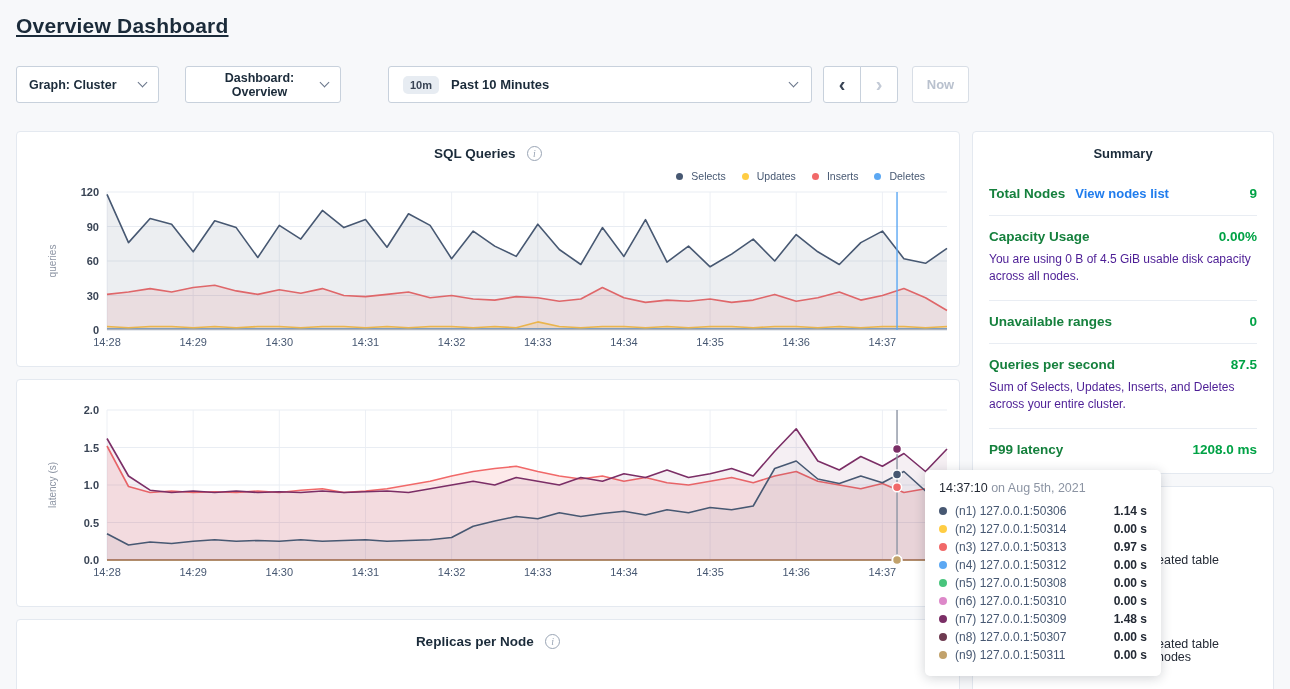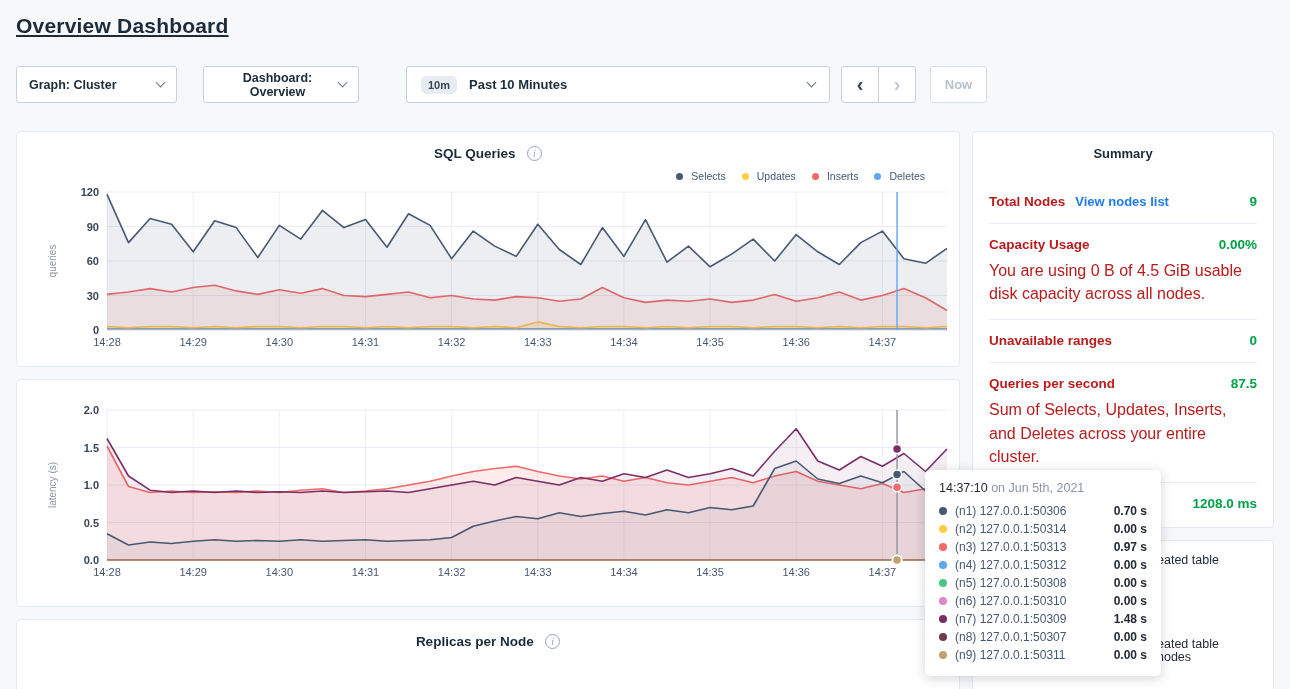--- a/index.html
+++ b/index.html
@@ -14,21 +14,21 @@
   .page { padding:14px 16px 0; }
   h1 { font-size:21px; font-weight:700; color:#1b2b3a; letter-spacing:.2px;text-decoration:underline; }
 
   
   .toolbar { display:flex; align-items:center; margin-top:28px; }
   .btn {
     background:#fff; border:1px solid #c8d1dc; border-radius:3px; height:37px;
     display:flex; align-items:center; font-family:inherit; cursor:pointer; color:#1b2b3a;
   }
   .dd { padding:0 12px; font-size:12.5px; font-weight:700; justify-content:space-between; }
-  .dd-graph { width:161px; margin-right:26px; }
+  .dd-graph { width:143px; margin-right:26px; }
   .dd-dash  { width:156px; margin-right:47px; }
   .caret {
     width:7px; height:7px; border-right:1.5px solid #69758a; border-bottom:1.5px solid #69758a;
     transform:rotate(45deg); margin-top:-4px; flex:none;
   }
   .time-select { width:424px; margin-right:11px; padding:0 14px; }
   .time-badge {
     background:#e7ecf2; border-radius:5px; padding:3px 7px; font-size:11px; font-weight:700; color:#394455;
   }
   .time-label { font-size:13px; font-weight:700; margin-left:12px; }
@@ -54,28 +54,28 @@
   .legend { display:flex; justify-content:flex-end; gap:16px; height:14px; margin:3px 6px 3px 0; }
   .legend-item { display:flex; align-items:center; gap:8px; font-size:10.5px; color:#475872; cursor:pointer; }
   .legend-dot { width:7px; height:7px; border-radius:50%; flex:none; }
   .chart-box { width:910px; }
   .replicas-card { height:120px; }
   .latency-card { padding-bottom:16px; }
 
   
   .sidebar { width:310px; display:flex; flex-direction:column; gap:12px; }
   .summary-card { padding:14px 16px 2px; }
-  .summary-card h2 { font-size:13px; font-weight:700; text-align:center; color:#1b2b3a; margin-bottom:12px; }
+  .summary-card h2 { font-size:13px; font-weight:700; text-align:center; color:#1b2b3a; margin-bottom:4px; }
   .srow { padding:13px 0 14px; border-bottom:1px solid #e9edf3; }
   .srow:last-child { border-bottom:none; }
   .srow-top { display:flex; align-items:baseline; }
-  .srow-label { font-size:13.5px; font-weight:700; color:#b91c1c; }
+  .srow-label { font-size:13.5px; font-weight:700; color:#15803d; }
   .srow-link { font-size:13px; font-weight:700; color:#1f7ced; margin-left:10px; cursor:pointer;margin-top:8px; }
   .srow-value { margin-left:auto; font-size:13.5px; font-weight:700; color:#00a245; }
-  .srow-sub { font-size:16px; color:#b91c1c; line-height:1.45; margin-top:7px; padding-right:6px; }
+  .srow-sub { font-size:12px; color:#4c1d95; line-height:1.45; margin-top:7px; padding-right:6px; }
   .events-card { height:215px; }
 
   
   .frag { position:absolute; font-size:12.5px; color:#242a35; z-index:10; }
   .frag1 { left:1157px; top:553px; }
   .frag2 { left:1157px; top:637px; }
   .frag3 { left:1157px; top:650px; }
 
   
   .tooltip {
@@ -301,27 +301,27 @@
   </div>
 </div>
 
 <span class="frag frag1">eated table</span>
 <span class="frag frag2">eated table</span>
 <span class="frag frag3">nodes</span>
 
 <div class="tooltip">
   <div class="tt-header">
     <span class="tt-time">14:37:10</span>
-    <span class="tt-date">on Jun 5th, 2021</span>
+    <span class="tt-date">on Aug 5th, 2021</span>
   </div>
   <div id="tt-rows">
       <div class="tt-row">
         <span class="tt-dot" style="background: rgb(71, 88, 114);"></span>
         <span class="tt-label">(n1) 127.0.0.1:50306</span>
-        <span class="tt-value">0.70 s</span>
+        <span class="tt-value">1.14 s</span>
       </div>
       <div class="tt-row">
         <span class="tt-dot" style="background: rgb(255, 205, 68);"></span>
         <span class="tt-label">(n2) 127.0.0.1:50314</span>
         <span class="tt-value">0.00 s</span>
       </div>
       <div class="tt-row">
         <span class="tt-dot" style="background: rgb(241, 105, 105);"></span>
         <span class="tt-label">(n3) 127.0.0.1:50313</span>
         <span class="tt-value">0.97 s</span>

